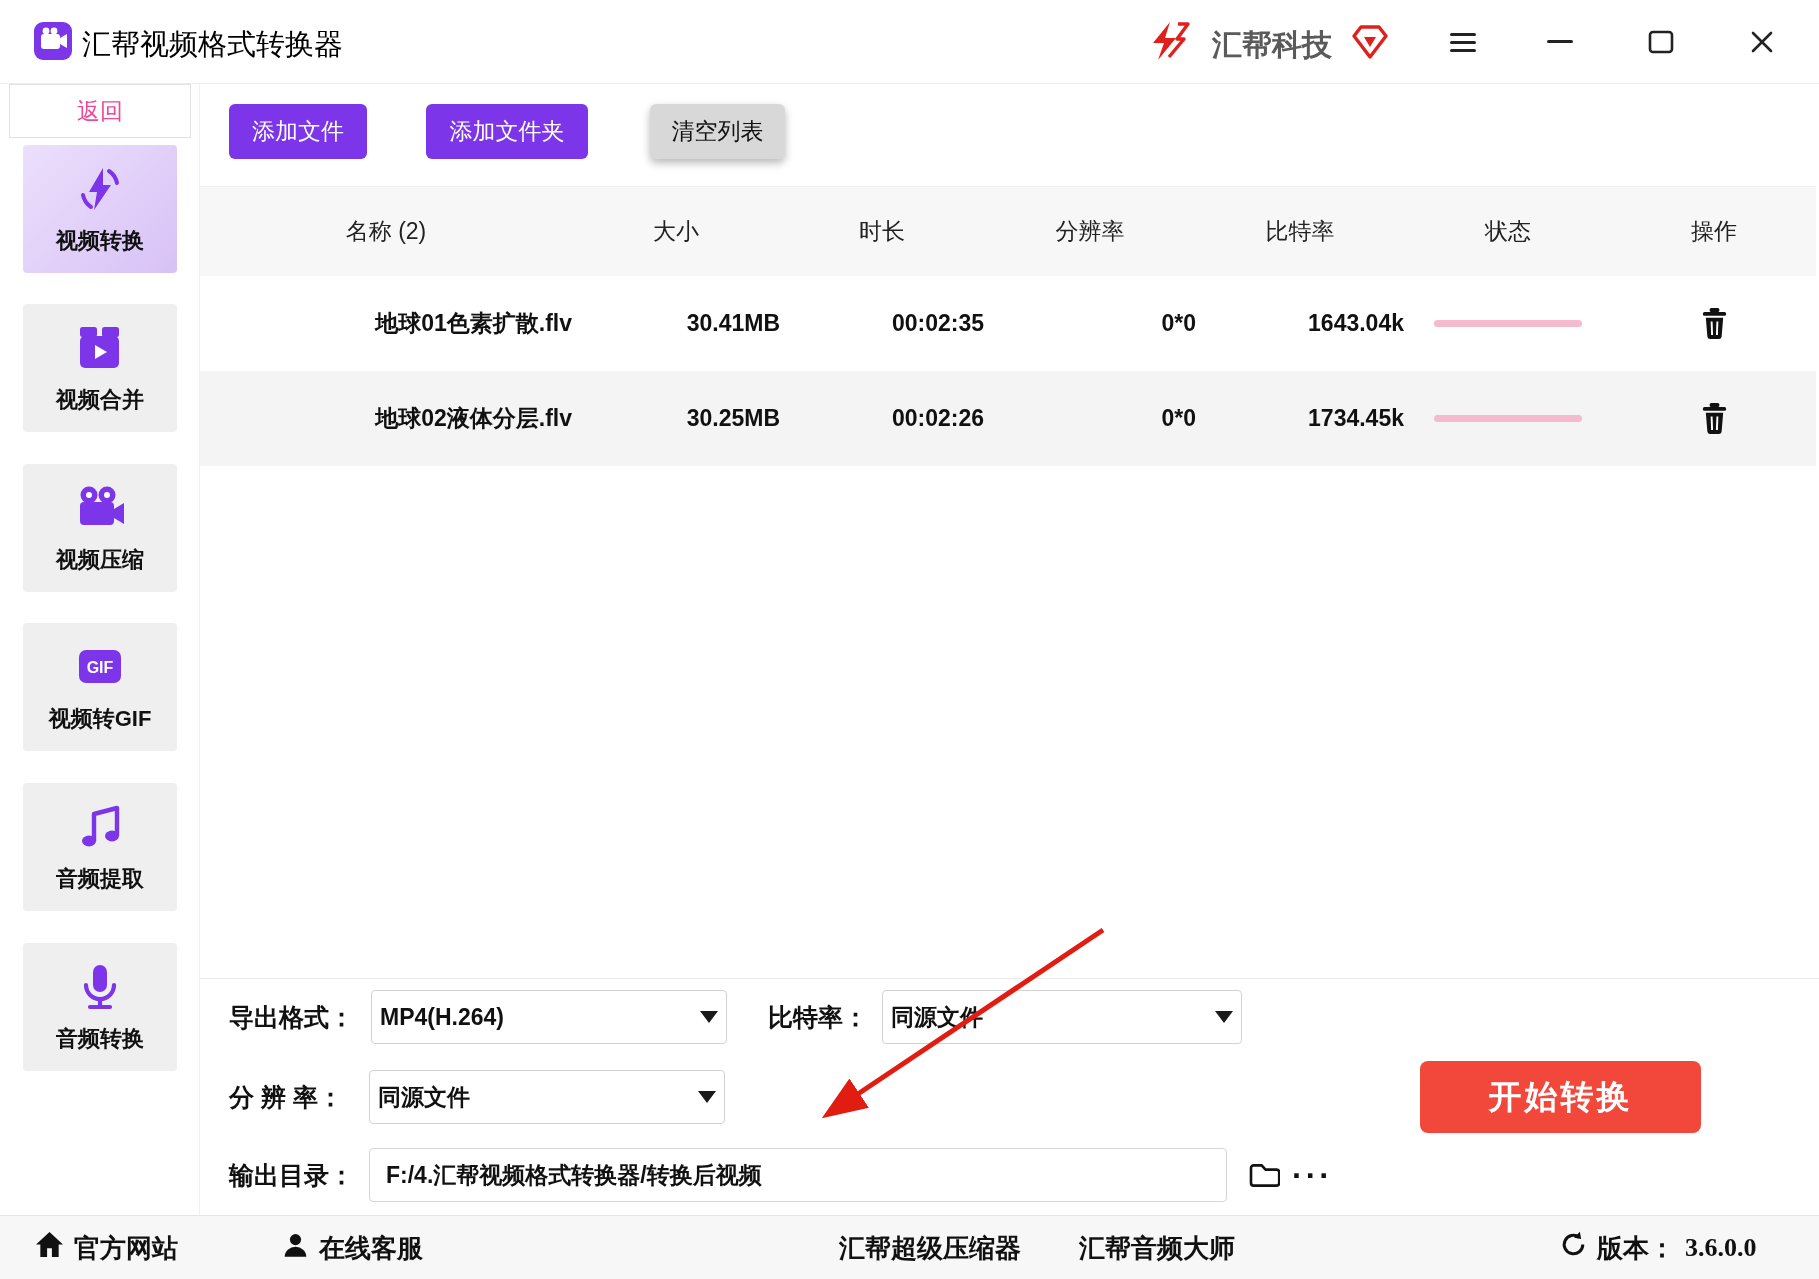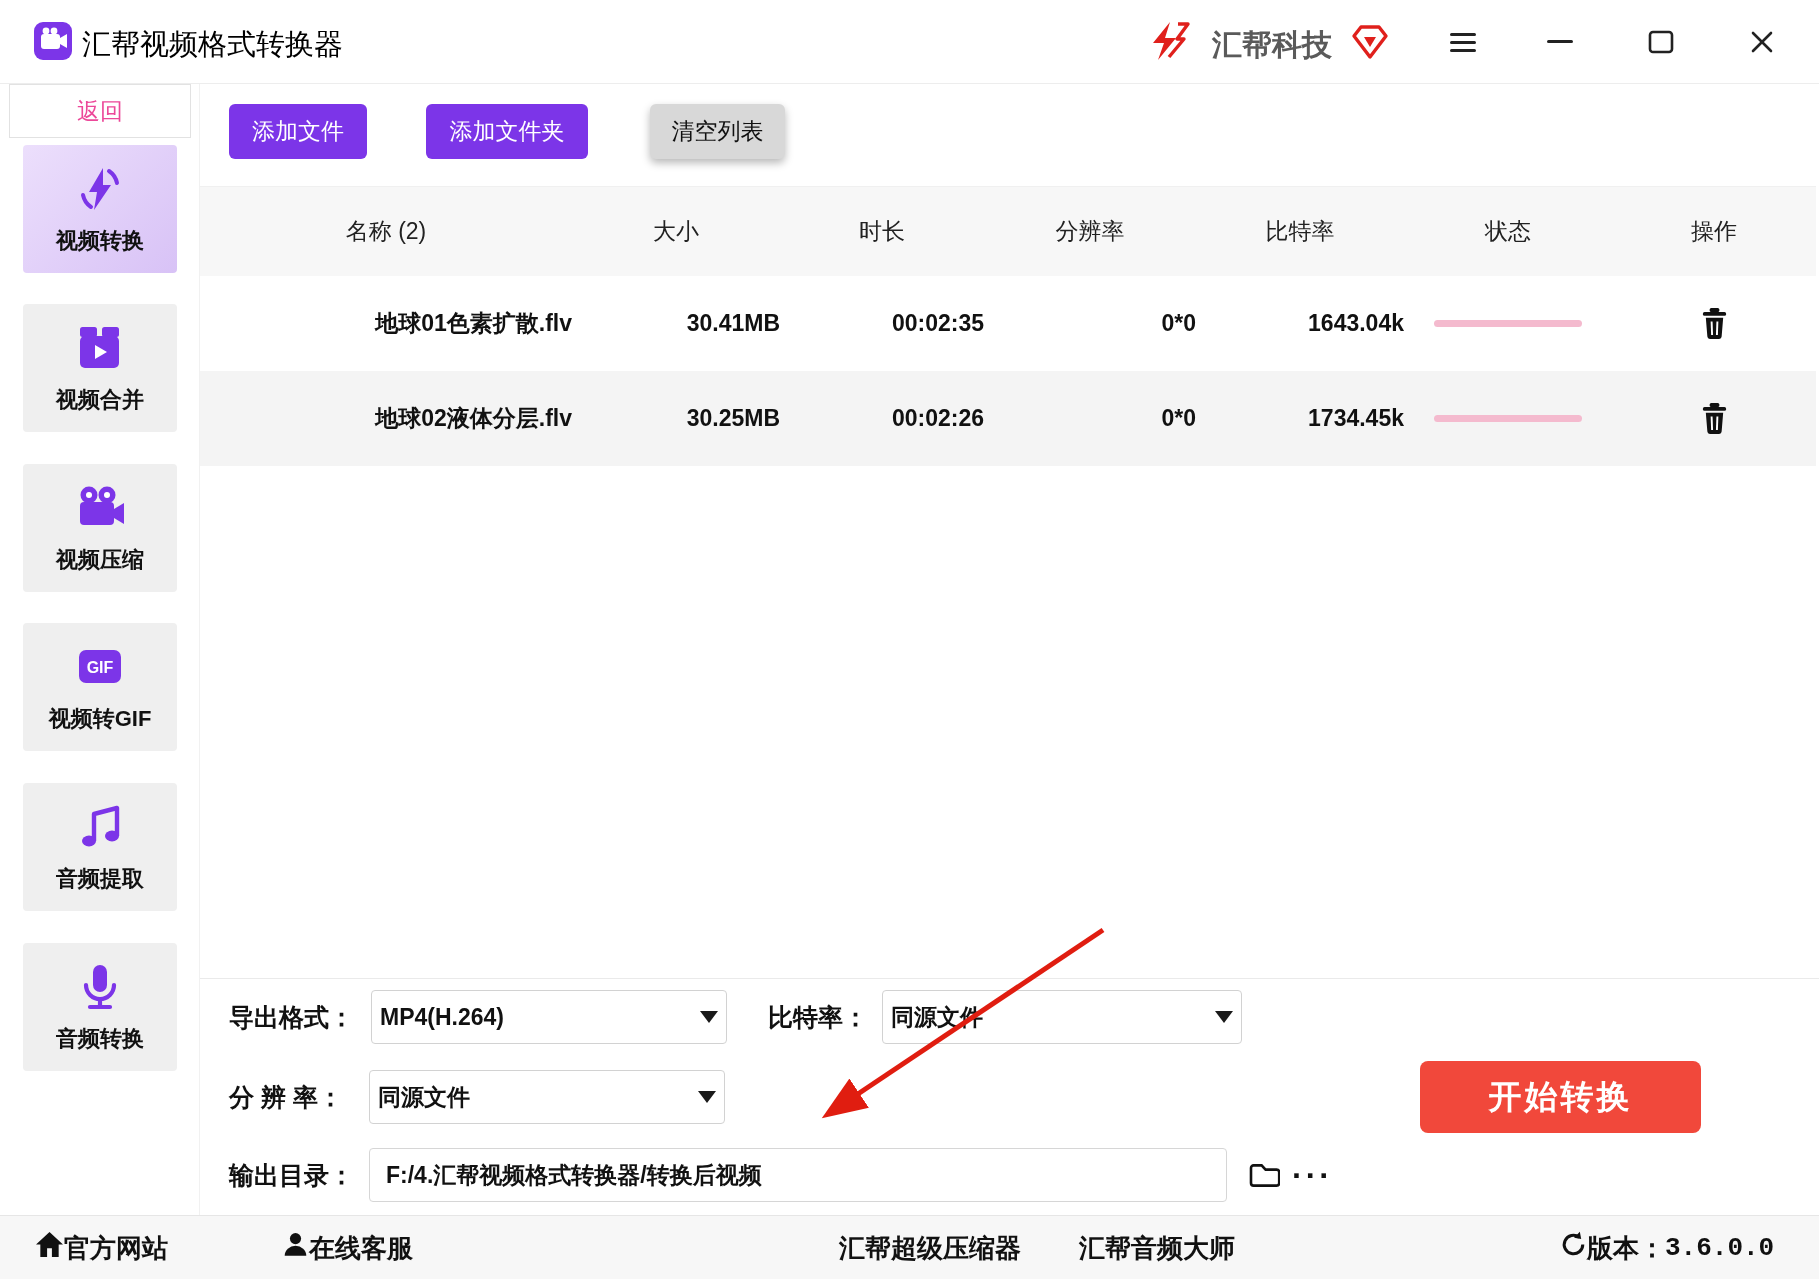--- a/index.html
+++ b/index.html
@@ -55,21 +55,21 @@
   #dd-bitrate{left:882px;top:990px;width:360px}
   #dd-resolution{left:369px;top:1070px;width:356px}
   .caret{width:0;height:0;border-left:9px solid transparent;border-right:9px solid transparent;border-top:12px solid #1a1a1a}
   .dir-input{position:absolute;left:369px;top:1148px;width:858px;height:54px;border:1px solid #d6d6d6;border-radius:4px;background:#fff;font-size:23px;font-weight:600;color:#111;padding:0 16px;font-family:inherit}
   .folder-btn{position:absolute;left:1246px;top:1158px;width:36px;height:34px;background:none;border:none;cursor:pointer;display:flex;align-items:center;justify-content:center}
   .more-dots{position:absolute;left:1292px;top:1148px;height:54px;line-height:50px;font-size:32px;font-weight:700;letter-spacing:3px;background:none;border:none;cursor:pointer;color:#111;font-family:inherit}
   .start-btn{position:absolute;left:1420px;top:1061px;width:281px;height:72px;background:#F1483B;color:#fff;border:none;border-radius:8px;font-size:33px;font-weight:600;letter-spacing:3px;cursor:pointer;font-family:inherit}
 
   
   .footer{position:absolute;left:0;top:1215px;width:100%;height:64px;background:#f7f7f7;border-top:1px solid #e6e6e6}
-  .f-item{position:absolute;top:0;height:64px;display:flex;align-items:center;gap:0;font-size:26px;font-weight:600;color:#111;cursor:pointer;background:none;border:none;font-family:Liberation Mono, monospace}
+  .f-item{position:absolute;top:0;height:64px;display:flex;align-items:center;gap:10px;font-size:26px;font-weight:600;color:#111;cursor:pointer;background:none;border:none;font-family:Liberation Serif, serif}
   #f-site{left:35px}#f-support{left:282px}#f-compressor{left:839px}#f-audiomaster{left:1079px}#f-version{left:1560px;cursor:default}
 
   
   .annot{position:absolute;left:0;top:0;pointer-events:none;z-index:60}
 </style>
 </head>
 <body>
 
 <div class="app">
 

